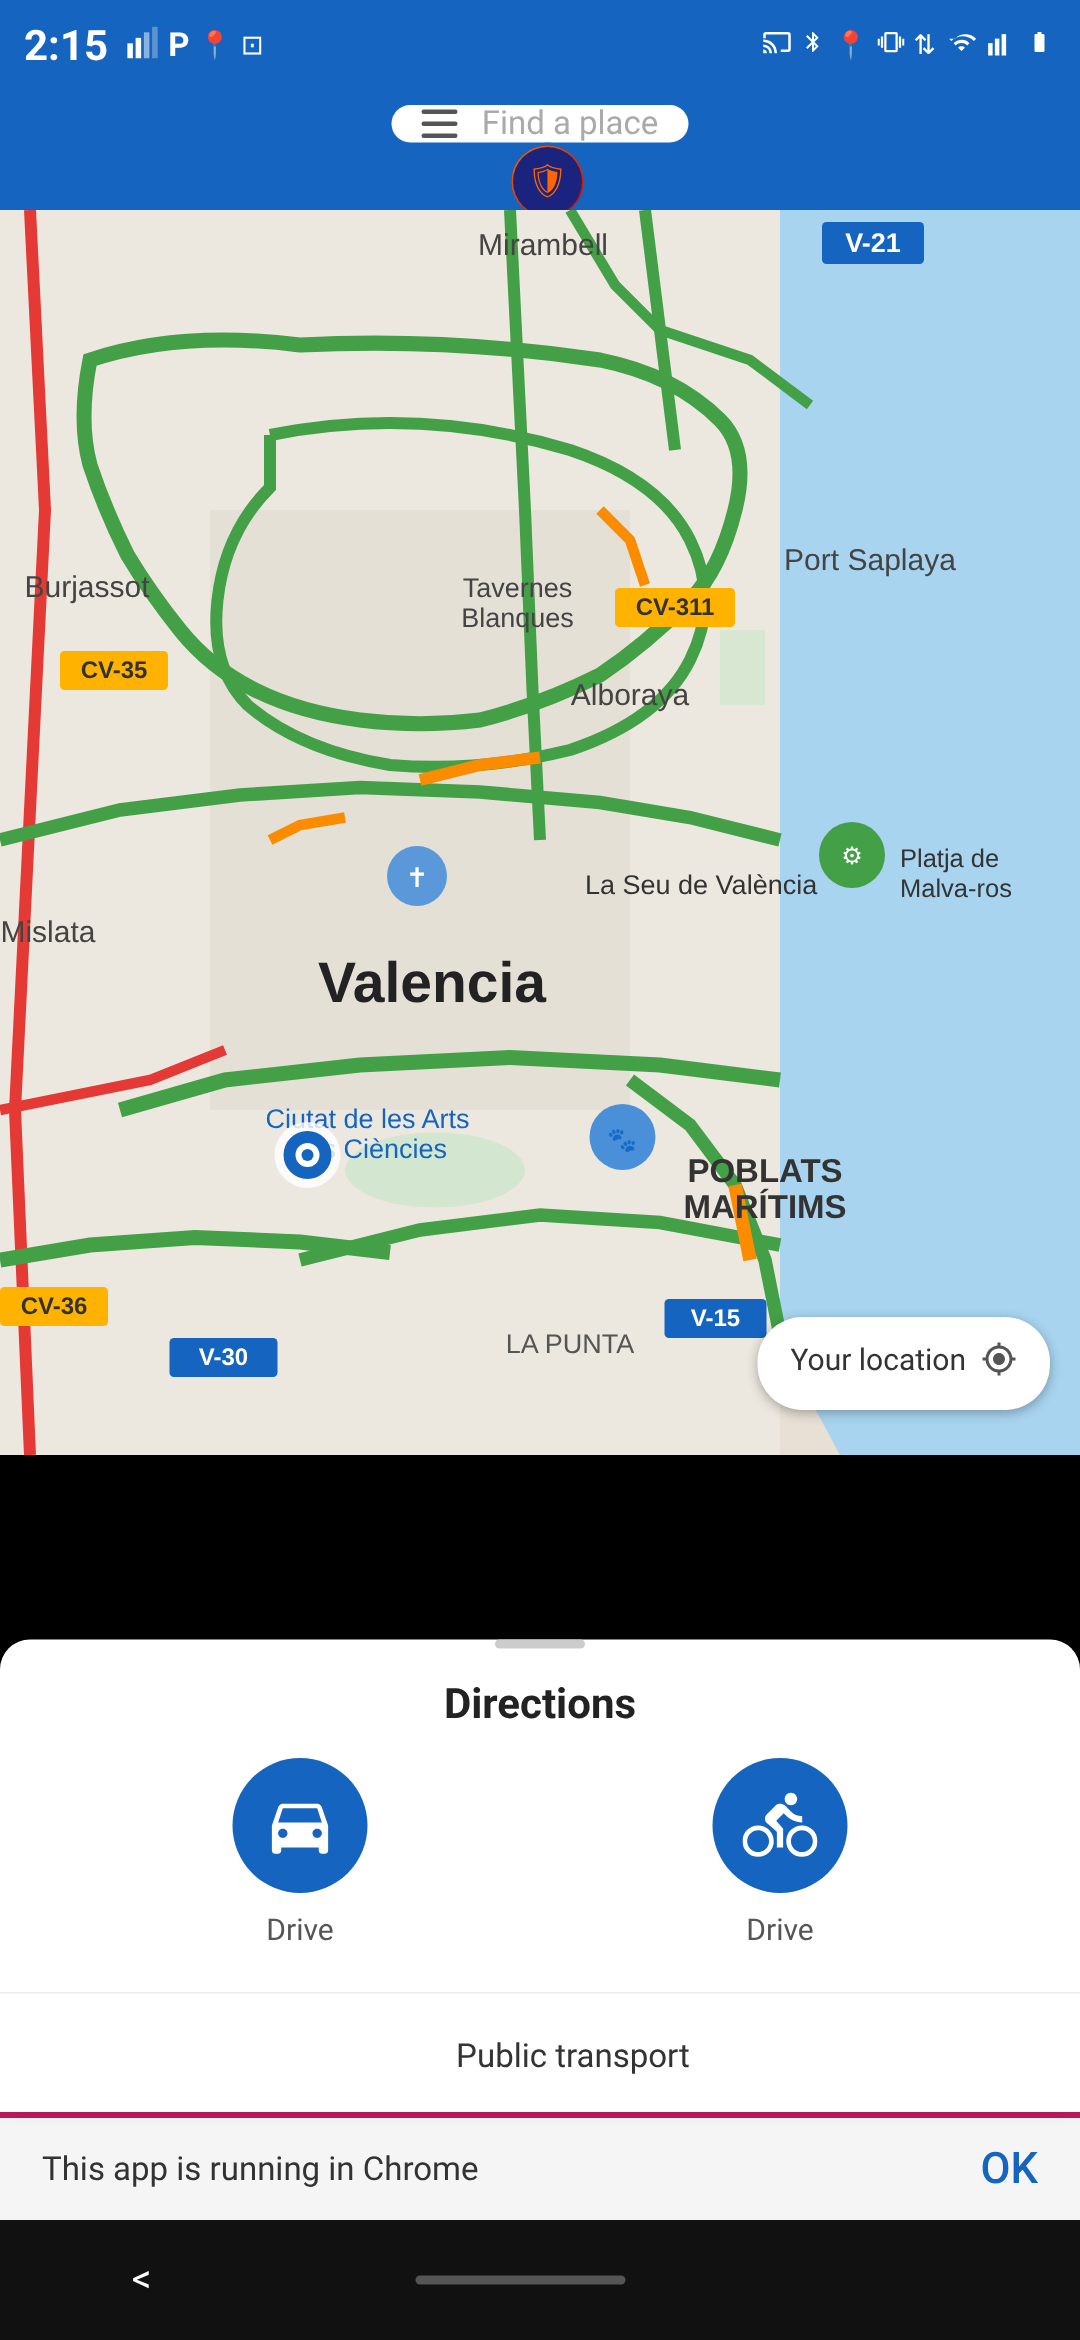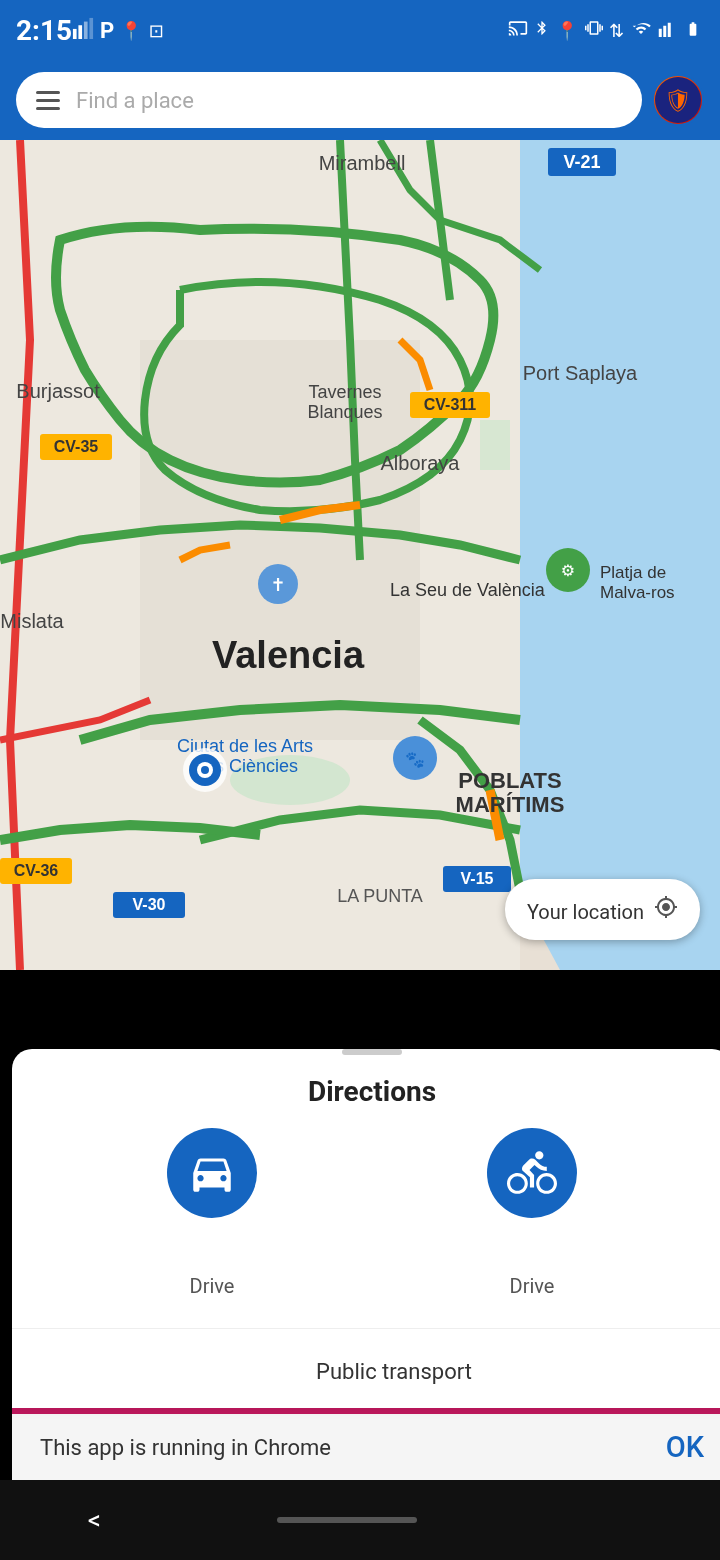--- a/index.html
+++ b/index.html
@@ -21,21 +21,21 @@
       display: flex;
       align-items: center;
       justify-content: space-between;
       padding: 0 16px;
       position: relative;
       z-index: 100;
     }
     .status-left {
       display: flex;
       align-items: center;
-      gap: 0;
+      gap: 12px;
     }
     .status-time {
       color: white;
       font-size: 28px;
       font-weight: bold;
     }
     .status-icons {
       display: flex;
       align-items: center;
       gap: 6px;
@@ -55,20 +55,21 @@
 
     
     #search-bar {
       width: 720px;
       height: 80px;
       background: #1565C0;
       display: flex;
       align-items: center;
       padding: 10px 16px;
       z-index: 100;
+      flex-direction: column;
     }
     .search-container {
       flex: 1;
       height: 56px;
       background: white;
       border-radius: 28px;
       display: flex;
       align-items: center;
       padding: 0 20px;
       gap: 16px;
@@ -135,21 +136,21 @@
 
     
     #your-location-btn {
       position: absolute;
       bottom: 30px;
       right: 20px;
       background: white;
       border-radius: 30px;
       padding: 16px 22px;
       display: flex;
-      align-items: flex-end;
+      align-items: flex-start;
       gap: 10px;
       box-shadow: 0 2px 8px rgba(0,0,0,0.3);
       cursor: pointer;
       z-index: 10;
     }
     #your-location-btn .loc-text {
       font-size: 20px;
       color: #333;
     }
     #your-location-btn .loc-icon {
@@ -203,21 +204,20 @@
       align-items: center;
       justify-content: center;
       cursor: pointer;
     }
     .transport-circle svg {
       fill: white;
     }
     .transport-label {
       font-size: 20px;
       color: #555;
-      margin-top: 44px;
     }
     .divider {
       height: 1px;
       background: #eee;
       margin: 10px 0;
     }
     .public-transport-row {
       text-align: center;
       padding: 20px 0 24px;
       font-size: 22px;
@@ -261,31 +261,30 @@
       border-radius: 3px;
     }
 
     
     #bottom-area {
       position: absolute;
       bottom: 80px;
       left: 0;
       width: 576px;
       z-index: 60;
-      padding-left: 12px;
     }
     #chrome-bar {
       width: 720px;
       height: 72px;
       background: #f5f5f5;
       display: flex;
       align-items: center;
       justify-content: space-between;
       padding: 0 28px;
-      border-top: 6px solid #be185d;
+      border-top: 4px solid #be185d;
     }
   </style>
 </head>
 <body>
 
 <div id="status-bar">
   <div class="status-left">
     <span class="status-time">2:15</span>
     <div class="status-icons">
       <span class="status-icon">

